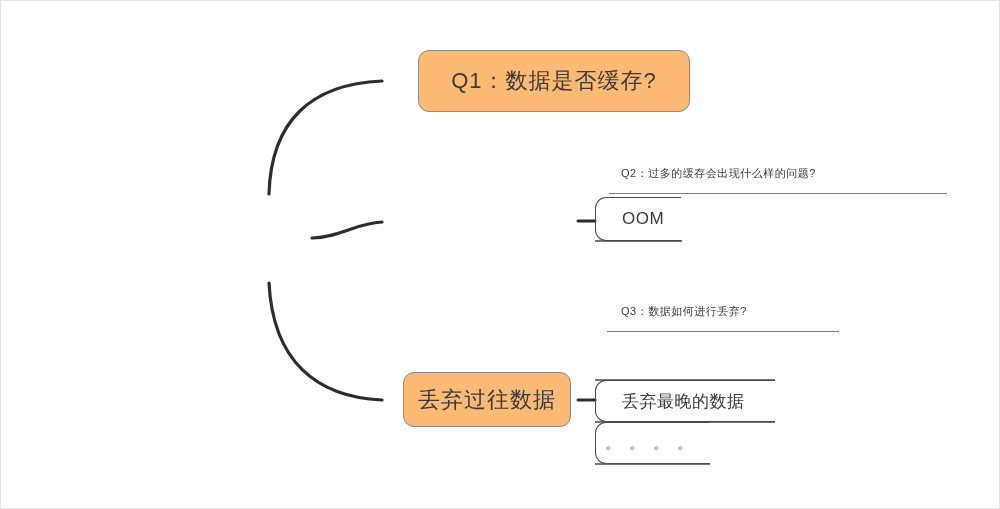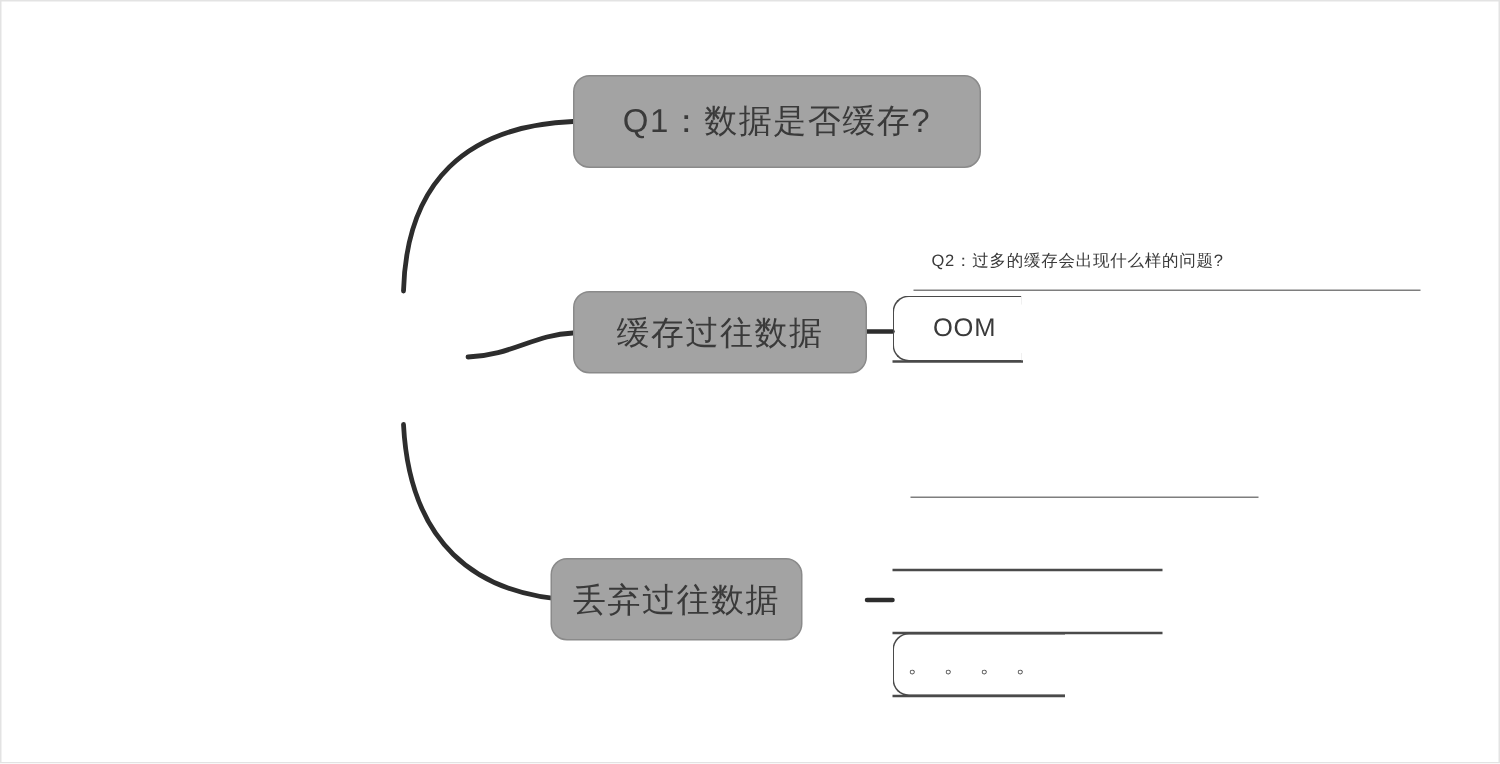--- a/index.html
+++ b/index.html
@@ -42,26 +42,27 @@
     height: 92px;
     background: #2B7CC2;
     border-radius: 11px;
     color: #ffffff;
     font-size: 35px;
     letter-spacing: 2px;
     font-weight: 400;
   }
   
   .branch-node {
-    background: #a3a3a3;
+    background: #fdba74;
     border: 1.6px solid #8A8A8A;
     border-radius: 11px;
     color: #3A3A3A;
     font-size: 22px;
     letter-spacing: 1px;
+    margin-left: 36px;
   }
   .branch-q1 {
     left: 381px;
     top: 49px;
     width: 272px;
     height: 62px;
   }
   .branch-cache {
     left: 381px;
     top: 193px;
@@ -162,36 +163,37 @@
     <path d="M 594,379 L 774,379" fill="none" stroke="#4A4A4A" stroke-width="1.6"></path>
     <path d="M 594,421 L 774,421" fill="none" stroke="#4A4A4A" stroke-width="1.6"></path>
     <path d="M 594,463 L 709,463" fill="none" stroke="#4A4A4A" stroke-width="1.6"></path>
   </svg>
 
 
   <div class="node branch-node branch-q1">
     <span>Q1：数据是否缓存?</span>
   </div>
 
-  <div class="node branch-node branch-cache">
-    <span>缓存过往数据</span>
-  </div>
 
   <div class="node branch-node branch-drop">
     <span>丢弃过往数据</span>
   </div>
 
   <div class="note note-q2">Q2：过多的缓存会出现什么样的问题?</div>
   <div class="note-rule rule-q2"></div>
 
+  <div class="note note-q3">Q3：数据如何进行丢弃?</div>
   <div class="note-rule rule-q3"></div>
 
   <div class="leaf leaf-oom">
     <span class="leaf-inner">OOM</span>
   </div>
 
 
+  <div class="leaf leaf-latest">
+    <span class="leaf-inner">丢弃最晚的数据</span>
+  </div>
 
   <div class="leaf leaf-ellipsis">
     <span class="leaf-inner">。。。。</span>
   </div>
 
 </div>
 
 </body></html>

